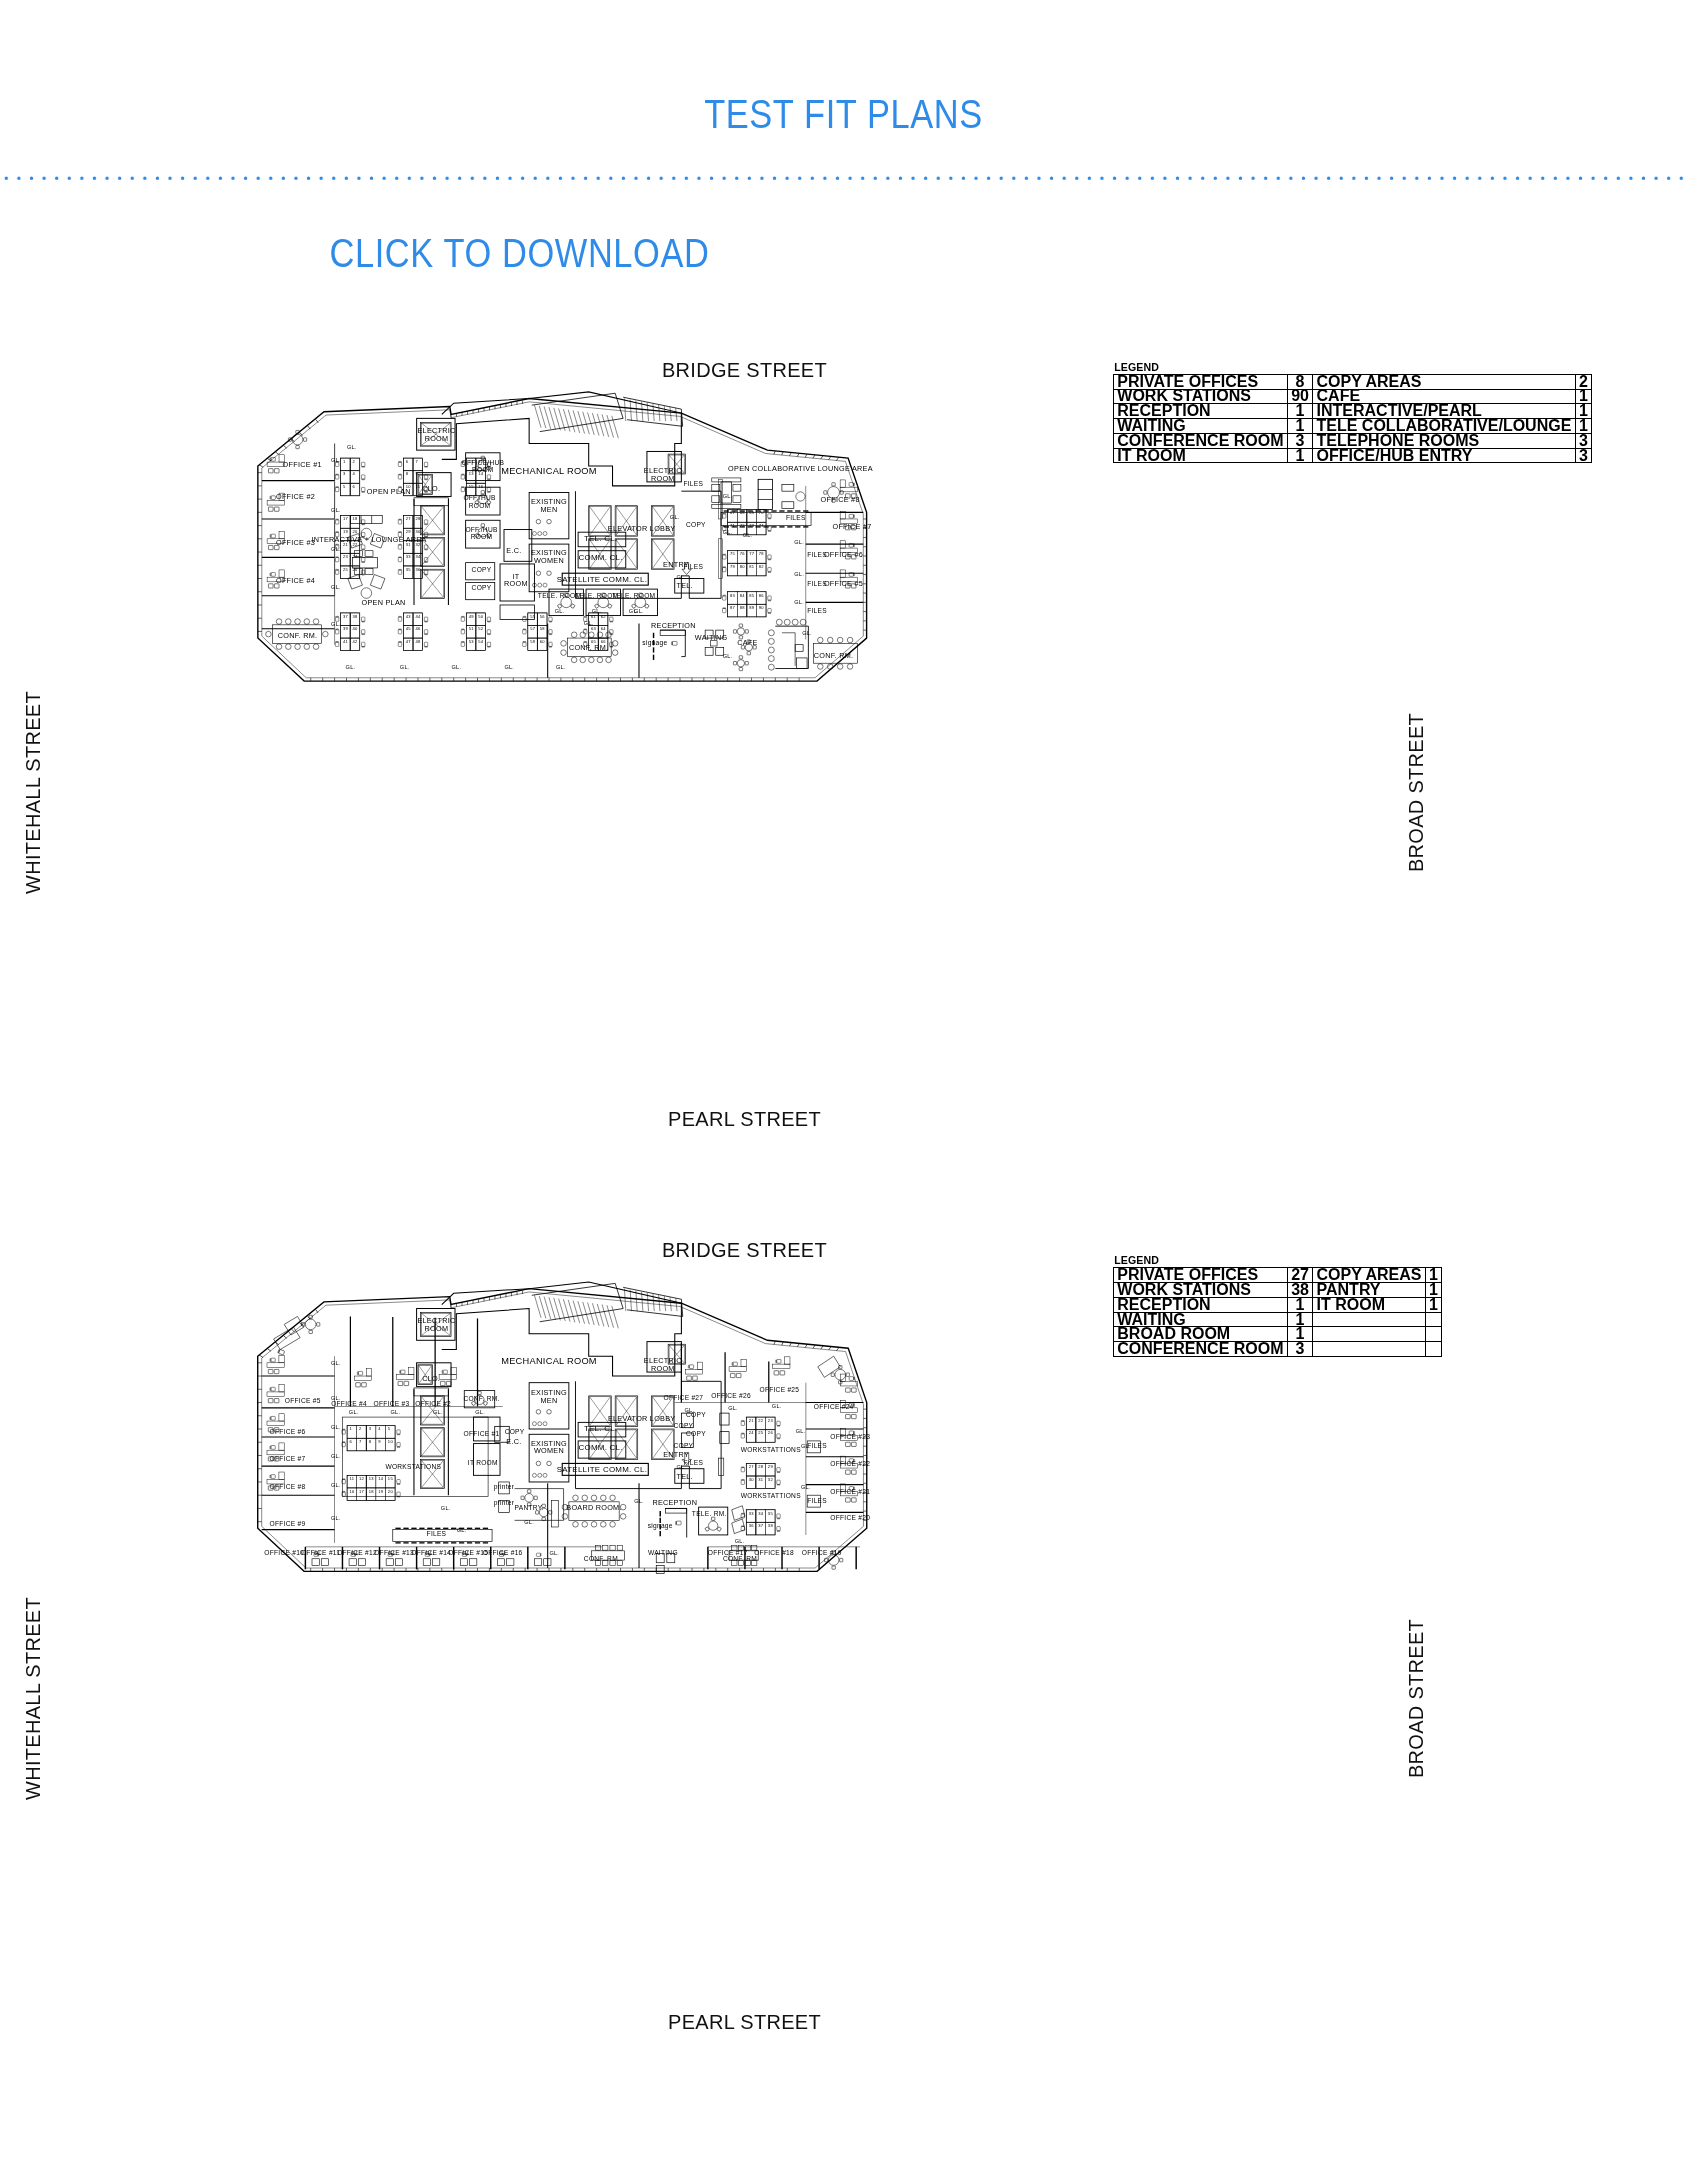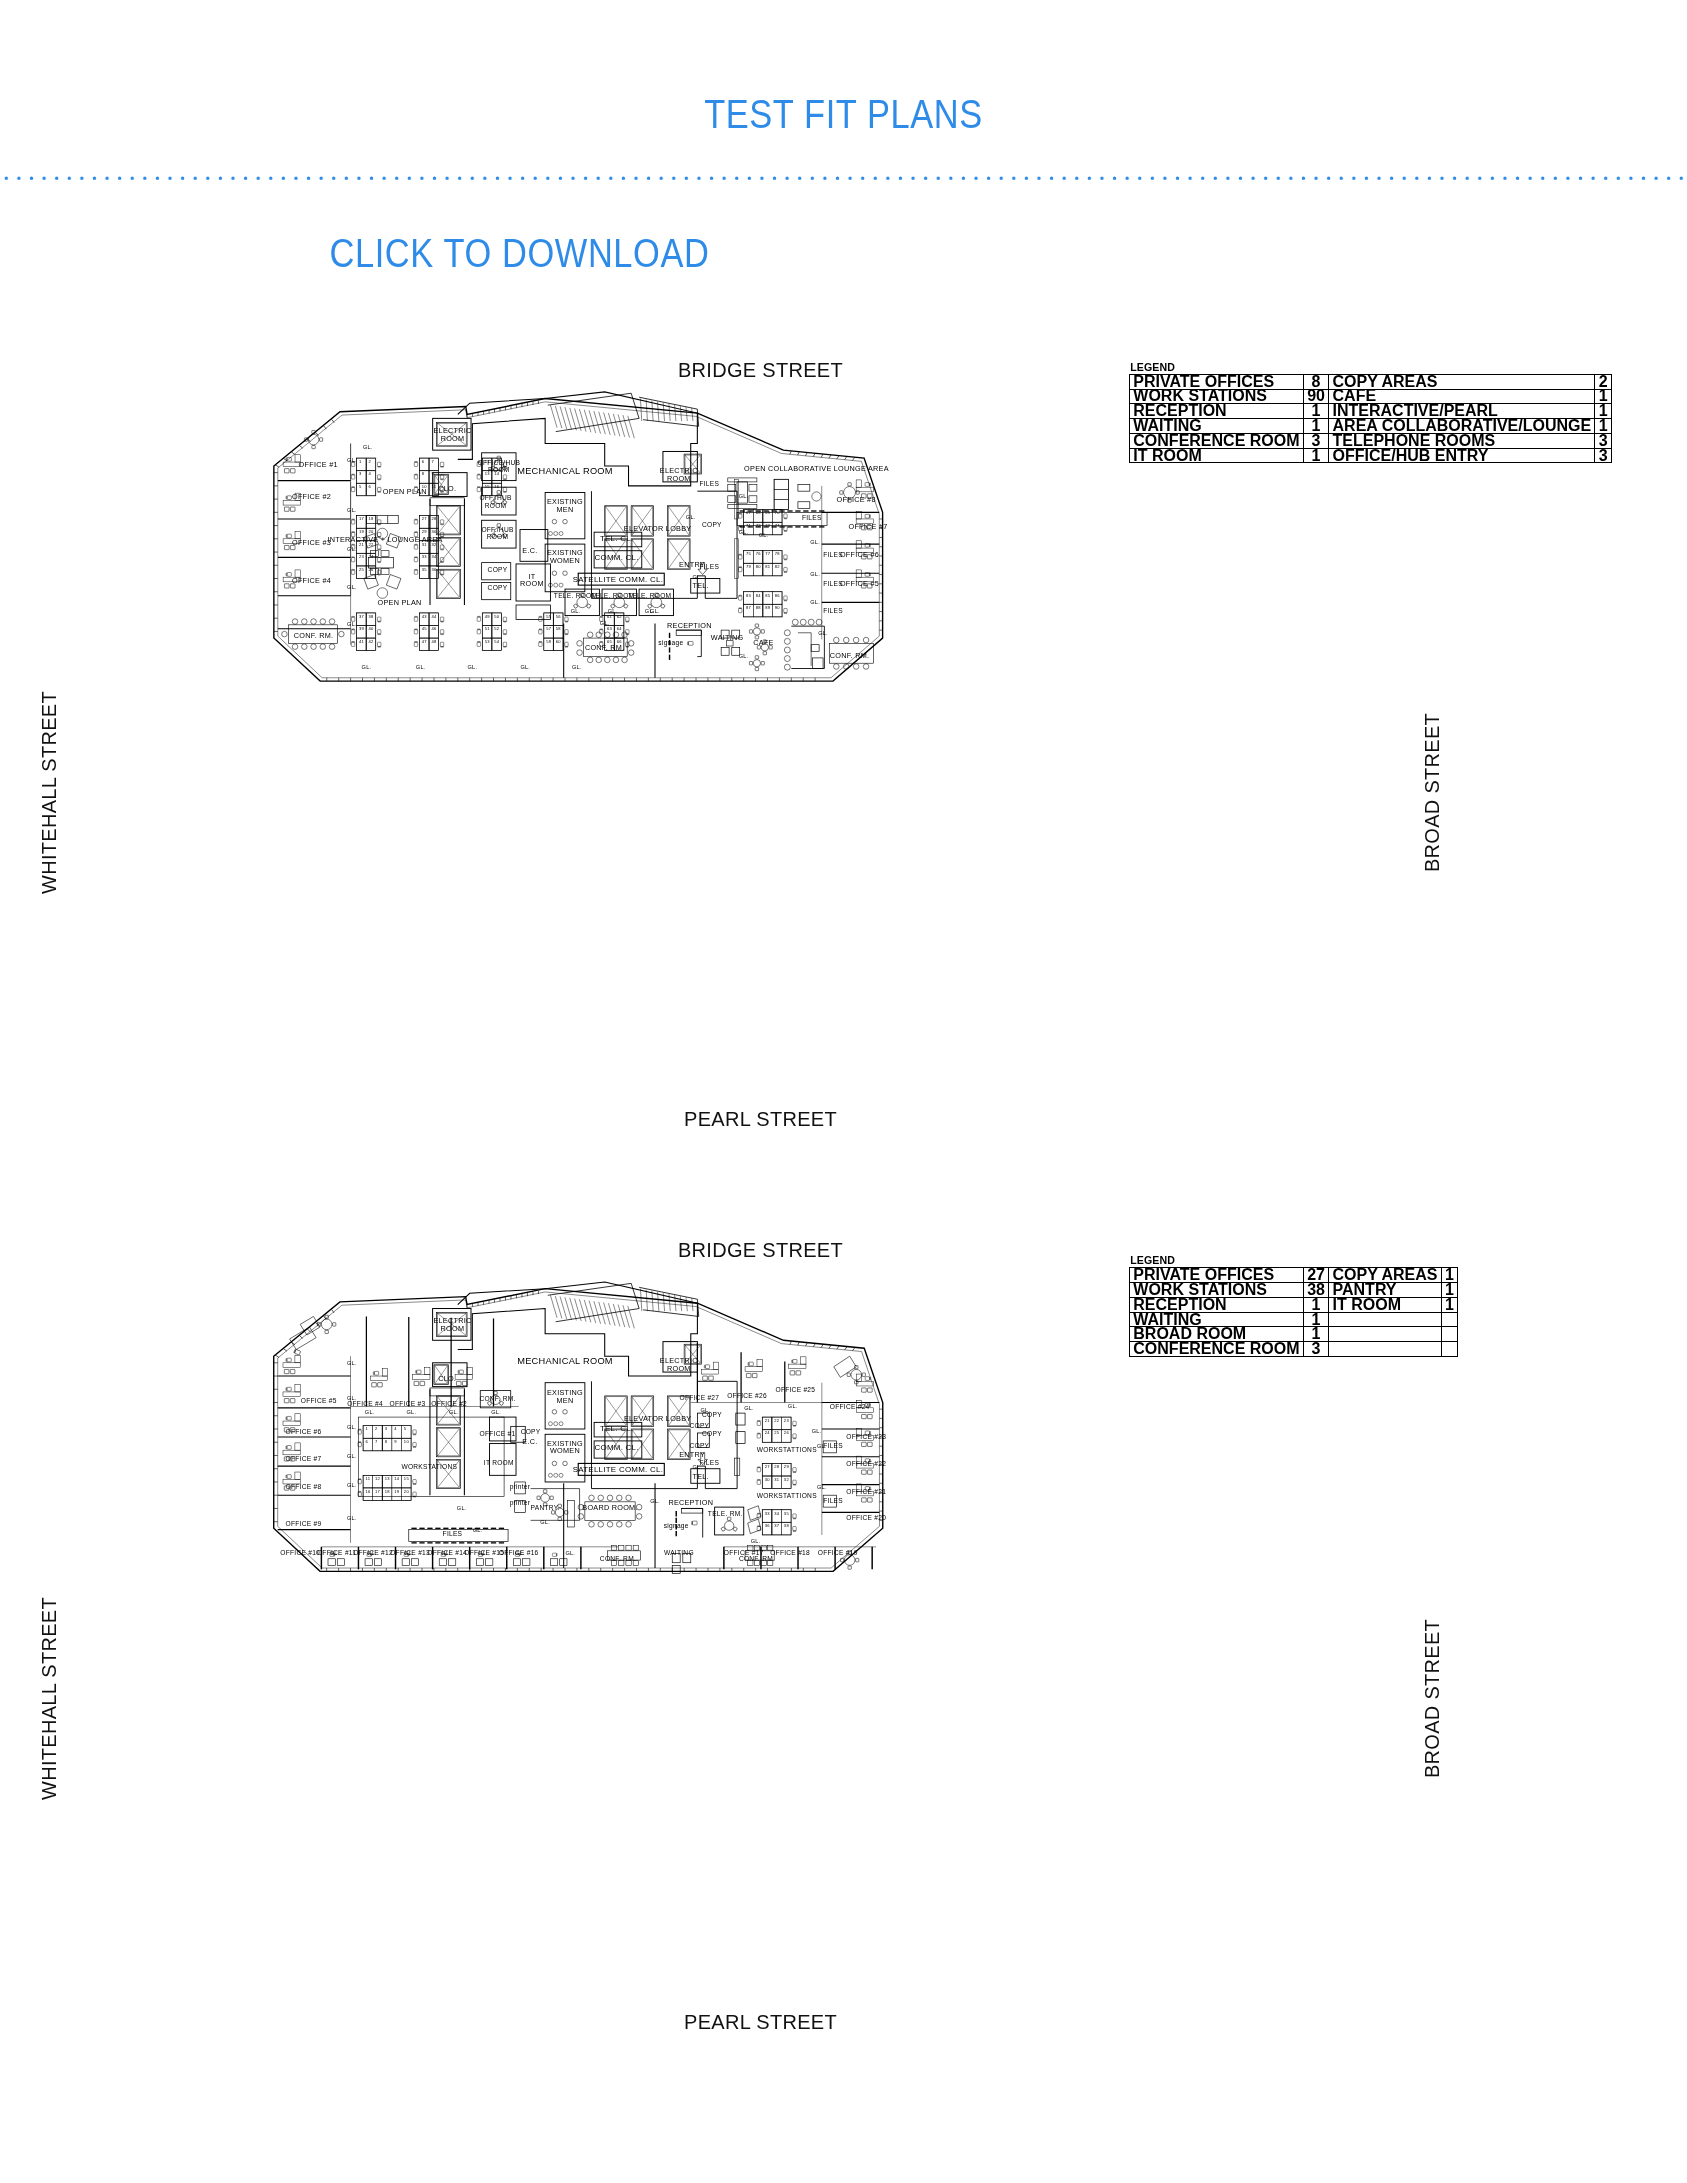--- a/index.html
+++ b/index.html
@@ -20,21 +20,21 @@
     background-image:radial-gradient(circle, #2e8ce8 0 1.7px, rgba(0,0,0,0) 2px);
     background-size:12.6px 6.6px;background-repeat:repeat-x;background-position:0 2px;
   }
   .download-cta{
     position:absolute;left:0;top:230px;width:1039px;text-align:center;
     color:#2e8ce8;font-size:41px;letter-spacing:0.7px;font-weight:400;
     transform:scaleX(.84);transform-origin:center top;cursor:pointer;
   }
 
   
-  .plan-block{position:absolute;left:16px;width:1369px;}
+  .plan-block{position:absolute;left:0;width:1369px;}
   #plan-1{top:344px;height:847px;}
   #plan-2{top:1224px;height:873px;}
 
   .street-top,.street-bottom{
     position:absolute;width:397px;text-align:center;left:546px;
     font-size:20px;letter-spacing:0.3px;color:#111;
   }
   .street-top{top:14.6px;}
   .street-bottom{top:764px;}
   #plan-2 .street-bottom{top:787px;}
@@ -101,21 +101,21 @@
           </tr>
           <tr>
             <td class="l-name">RECEPTION</td>
             <td class="l-qty">1</td>
             <td class="r-name">INTERACTIVE/PEARL</td>
             <td class="r-qty">1</td>
           </tr>
           <tr>
             <td class="l-name">WAITING</td>
             <td class="l-qty">1</td>
-            <td class="r-name">AREA COLLABORATIVE/LOUNGE</td>
+            <td class="r-name">TELE COLLABORATIVE/LOUNGE</td>
             <td class="r-qty">1</td>
           </tr>
           <tr>
             <td class="l-name">CONFERENCE ROOM</td>
             <td class="l-qty">3</td>
             <td class="r-name">TELEPHONE  ROOMS</td>
             <td class="r-qty">3</td>
           </tr>
           <tr>
             <td class="l-name">IT ROOM</td>

